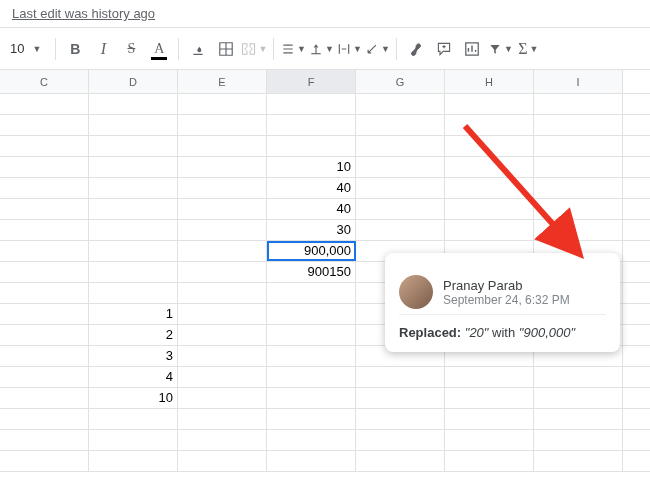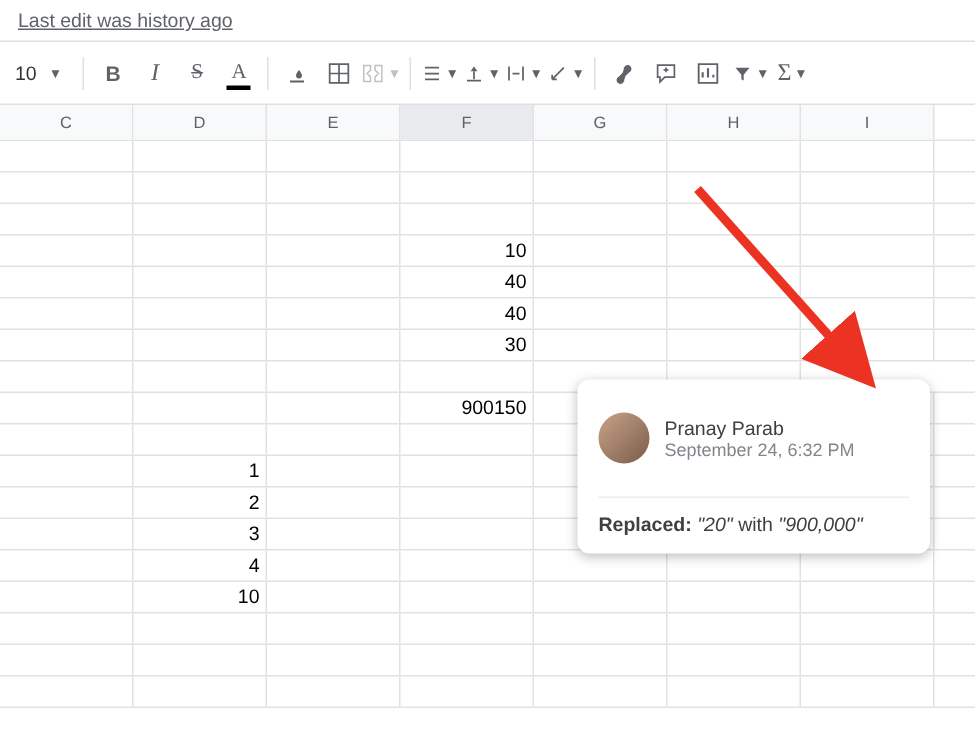--- a/index.html
+++ b/index.html
@@ -134,21 +134,21 @@
       width: 22px; height: 22px;
       display:flex; align-items:center; justify-content:center;
     }
     .pop-prev { color: #1e8e3e; font-weight: bold; font-size: 16px; }
     .pop-next { color: #bdc1c6; font-weight: bold; font-size: 16px; }
     .pop-user {
       display: flex;
       align-items: center;
       gap: 10px;
       margin-top: 10px;
-      padding-bottom: 22px;
+      padding-bottom: 5px;
       border-bottom: 1px solid #eee;
     }
     .avatar {
       width: 34px; height: 34px;
       border-radius: 50%;
       background: linear-gradient(135deg,#c9a389,#7a5c4a);
     }
     .user-info .user-name { font-size: 13px; color: #3c4043; font-weight: 500; }
     .user-info .user-time { font-size: 12px; color: #80868b; }
     .pop-change {
@@ -325,20 +325,21 @@
         <div class="cell" style="width: 89px;"></div>
         <div class="cell" style="width: 89px;">30</div>
         <div class="cell" style="width: 89px;"></div>
         <div class="cell" style="width: 89px;"></div>
         <div class="cell" style="width: 89px;"></div>
       </div>
       <div class="row">
         <div class="cell" style="width: 89px;"></div>
         <div class="cell" style="width: 89px;"></div>
         <div class="cell" style="width: 89px;"></div>
+        <div class="cell selected" style="width: 89px;">900,000</div>
         <div class="cell" style="width: 89px;"></div>
         <div class="cell" style="width: 89px;"></div>
         <div class="cell" style="width: 89px;"></div>
       </div>
       <div class="row">
         <div class="cell" style="width: 89px;"></div>
         <div class="cell" style="width: 89px;"></div>
         <div class="cell" style="width: 89px;"></div>
         <div class="cell" style="width: 89px;">900150</div>
         <div class="cell" style="width: 89px;"></div>

